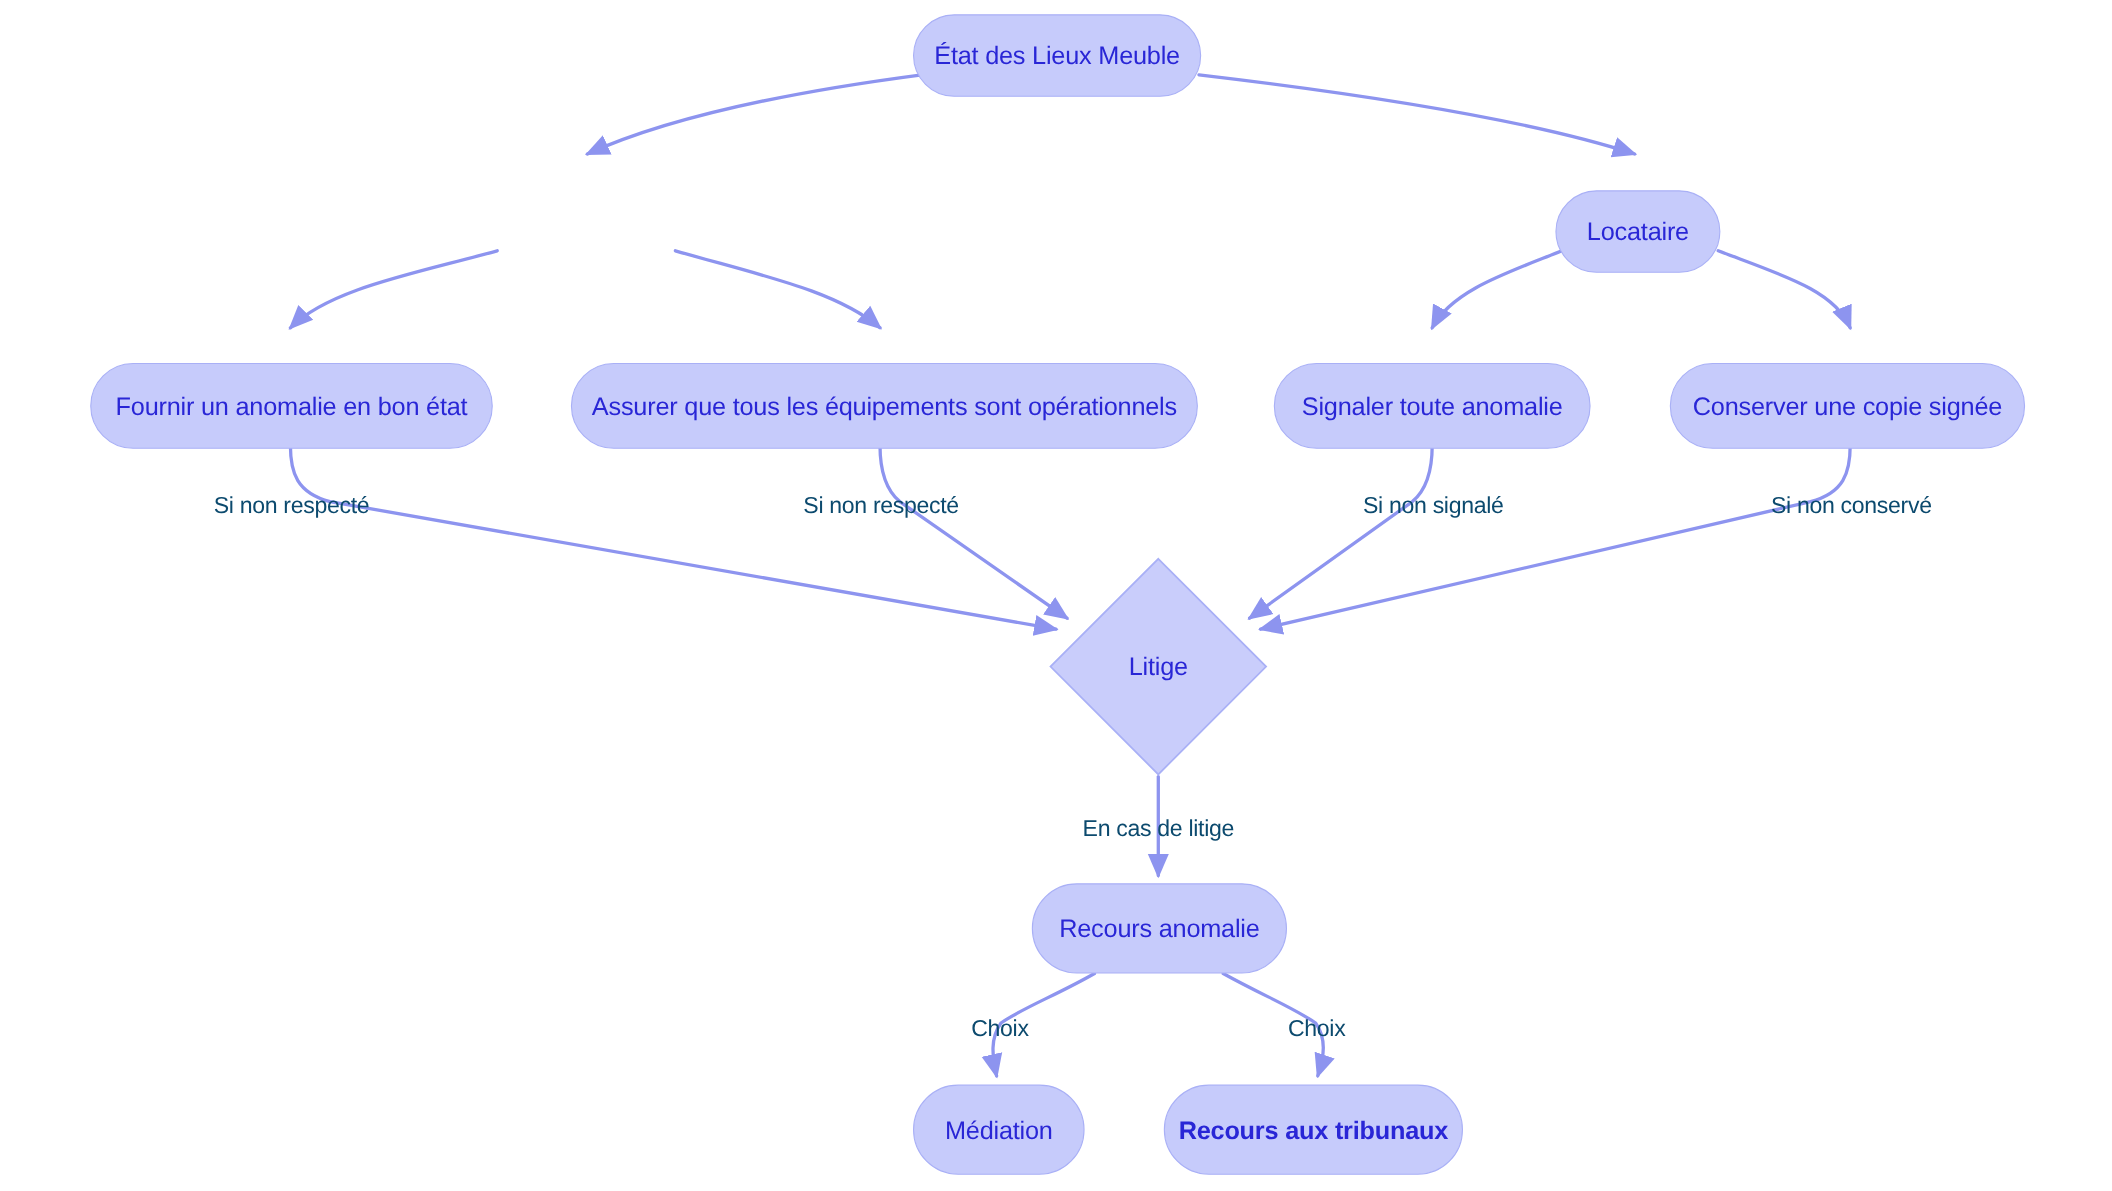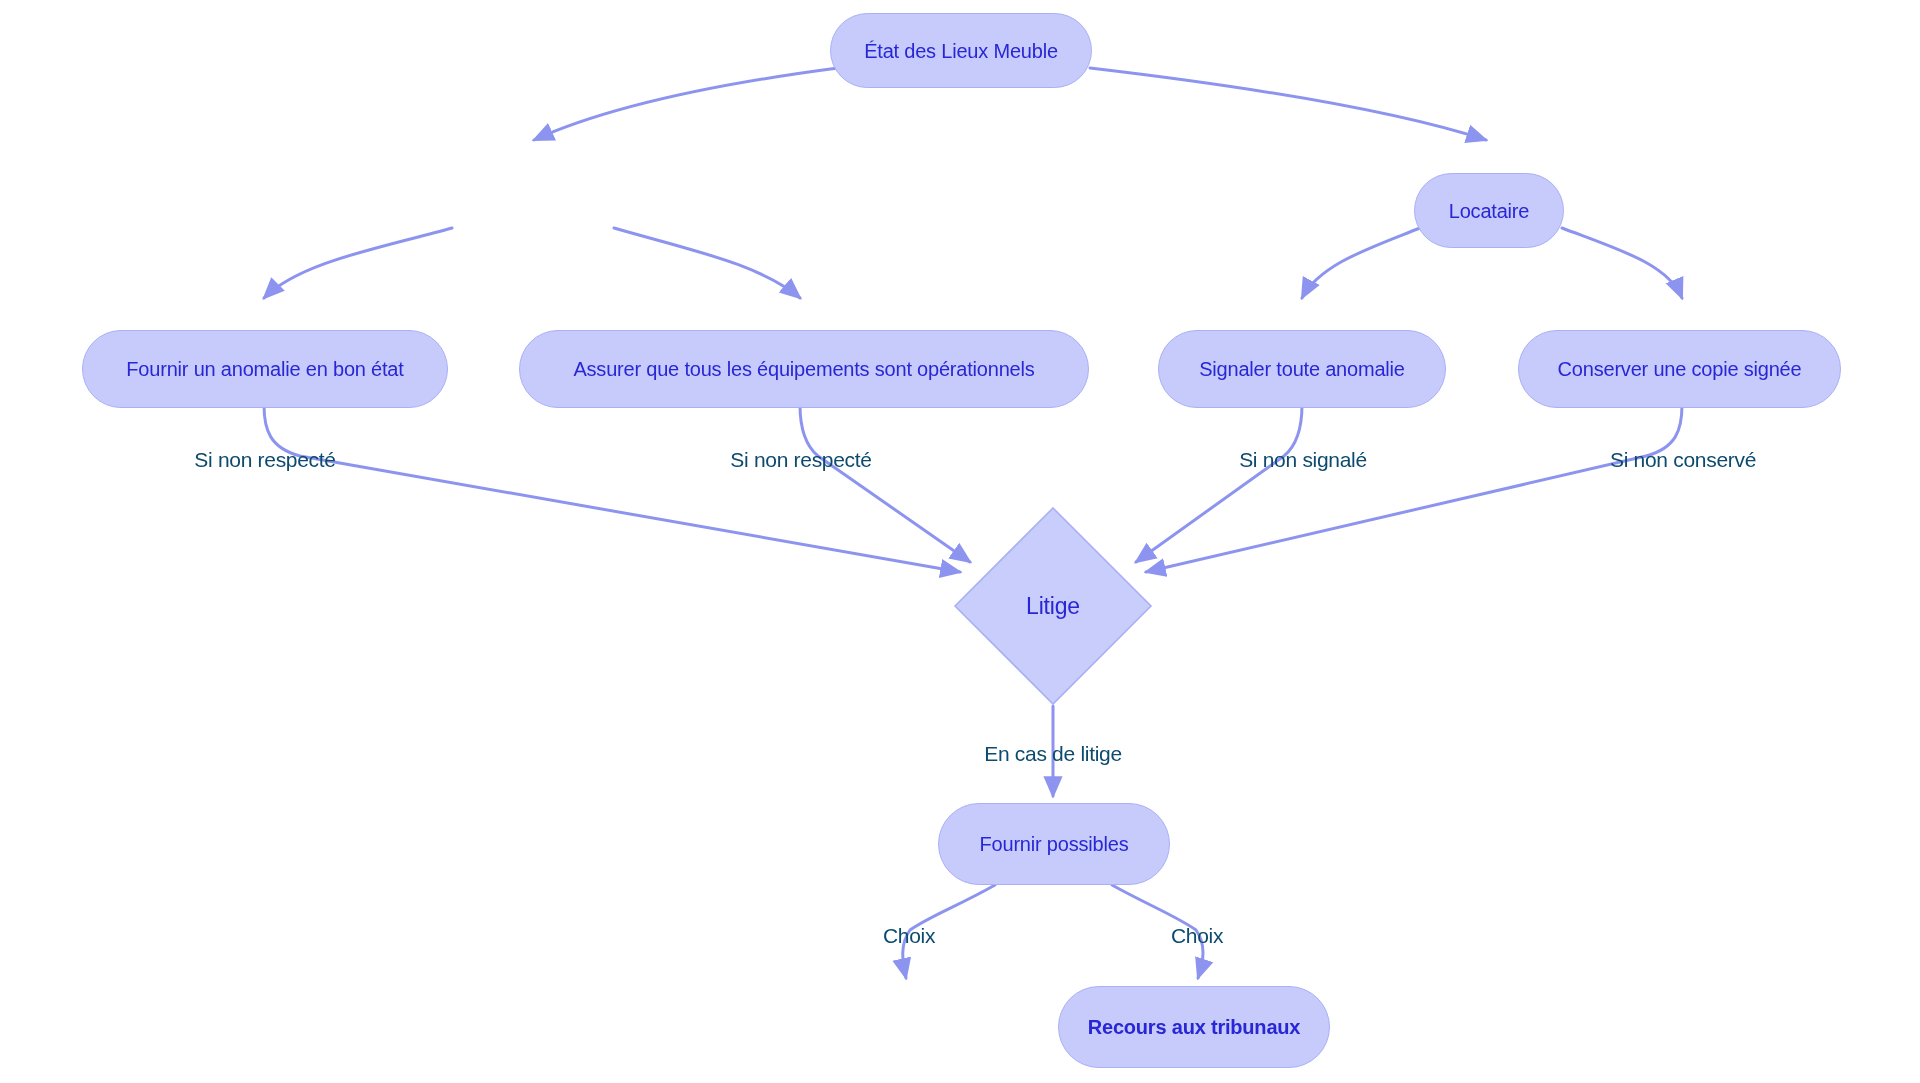--- a/index.html
+++ b/index.html
@@ -29,21 +29,21 @@
   .node {
     position: absolute;
     box-sizing: border-box;
     display: flex;
     align-items: center;
     justify-content: center;
     background: #c6cbfb;
     border: 1.6px solid #a9b0f6;
     border-radius: 999px;
     color: #2926d6;
-    font-size: 20px;
+    font-size: 23px;
     font-family: "Liberation Sans", sans-serif;
     letter-spacing: -0.2px;
     white-space: nowrap;
     user-select: none;
   }
   .node-label {
     display: block;
     line-height: 1;
     padding: 0 6px;
   }
@@ -151,23 +151,26 @@
   </div>
 
   <div class="decision-wrap" style="left:953px; top:506px;">
     <svg class="decision-shape" viewBox="0 0 200 200" xmlns="http://www.w3.org/2000/svg">
       <polygon points="100,2 198,100 100,198 2,100" fill="#c9cdfb" stroke="#a9b0f6" stroke-width="1.6"></polygon>
     </svg>
     <span class="decision-label">Litige</span>
   </div>
 
   <div class="node" style="left:938px; top:803px; width:232px; height:82px;">
-    <span class="node-label">Fournir possibles</span>
+    <span class="node-label">Recours anomalie</span>
   </div>
 
+  <div class="node" style="left:830px; top:986px; width:156px; height:82px;">
+    <span class="node-label">Médiation</span>
+  </div>
 
   <div class="node" style="left:1058px; top:986px; width:272px; height:82px;font-weight:bold;">
     <span class="node-label">Recours aux tribunaux</span>
   </div>
 
   <div class="edge-label" style="left:265px; top:460px;">Si non respecté</div>
 
   <div class="edge-label" style="left:801px; top:460px;">Si non respecté</div>
 
   <div class="edge-label" style="left:1303px; top:460px;">Si non signalé</div>

